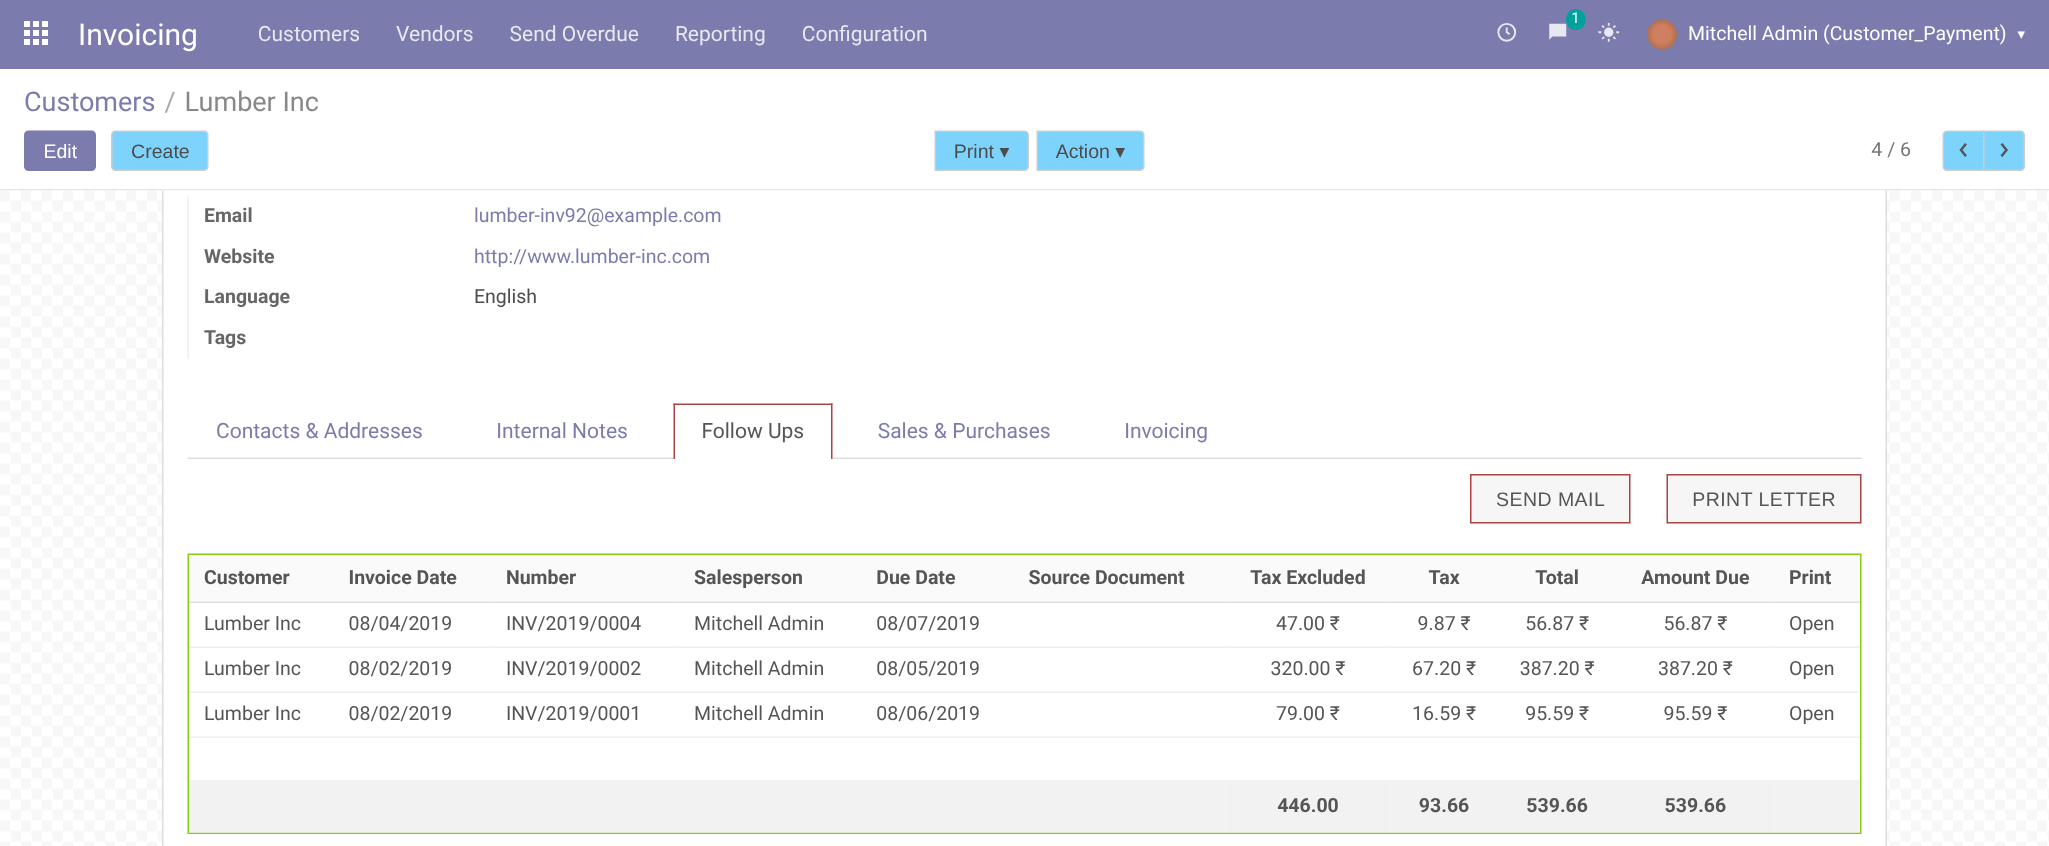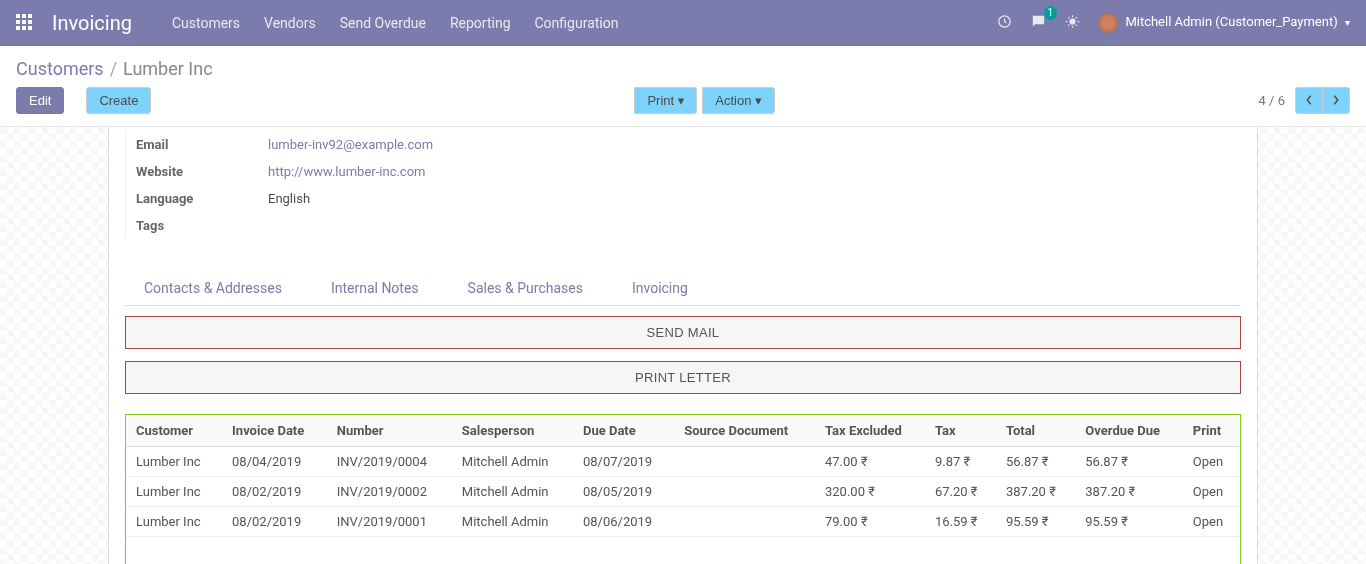--- a/index.html
+++ b/index.html
@@ -22,46 +22,46 @@
 .breadcrumb-row .sep { color: #aaa; margin: 0 6px; font-size: 18px; }
 .breadcrumb-row .current { color: #888; font-size: 18px; }
 
 .control-row { padding: 4px 16px 12px 16px; display: flex; align-items: center; border-bottom: 1px solid #e5e5e5; }
 .btn { border: 1px solid #ccc; background: #7dd3fc; padding: 5px 12px; font-size: 13px; border-radius: 3px; cursor: pointer; color: #4c4c4c; }
 .btn-primary { background: #7C7BAD; border-color: #7C7BAD; color: #fff; }
 .btn-group { display: flex; }
 .btn-group .btn:first-child { border-radius: 3px 0 0 3px; }
 .btn-group .btn:last-child { border-radius: 0 3px 3px 0; margin-left: -1px; }
 .control-center { margin-left: auto; margin-right: auto; display: flex; gap: 6px; }
-.pager { display: flex; align-items: center; color: #777; gap: 10px; }
+.pager { display: flex; align-items: center; color: #777; gap: 21px; }
 .pager .btn { padding: 5px 9px; }
 
 .content-wrap { background: repeating-conic-gradient(#fff 0% 25%, #f7f7f7 0% 50%) 0 0 / 14px 14px; padding: 0 0 100px 0; }
 .sheet { background: #fff; margin: 0 108px; border-left: 1px solid #ddd; border-right: 1px solid #ddd; padding: 0 16px 30px 16px; min-height: 430px; }
 
 .info-row { display: flex; padding-top: 4px; }
 .info-left { width: 50%; padding-right: 10px; }
 .info-right { width: 50%; padding-left: 10px; border-left: 1px solid #eee; }
 .field-line { display: flex; padding: 6px 0; }
-.field-label { width: 132px; font-weight: 700; color: #666; }
+.field-label { width: 180px; font-weight: 700; color: #666; }
 .field-val { flex: 1; color: #4c4c4c; }
 .field-val.link { color: #7C7BAD; }
 .gstin-block { border-right: 1px solid #eee; padding: 10px 0; font-weight: 700; color: #666; }
 
 .tabs { display: flex; border-bottom: 1px solid #ddd; margin-top: 30px; gap: 11px; }
 .tab { padding: 10px 18px; color: #7C7BAD; cursor: pointer; font-size: 14px; border: 1px solid transparent; border-bottom: none; margin-bottom: -1px; }
 .tab.active { color: #555; border-color: #a94442; background: #fff; }
 
-.action-row { display: flex; justify-content: flex-end; gap: 12px; padding: 10px 0; flex-direction: column; }
+.action-row { display: flex; justify-content: flex-end; gap: 24px; padding: 10px 0; }
 .btn-box { border: 1px solid #a94442; background: #f6f6f6; color: #555; padding: 8px 16px; font-size: 13px; letter-spacing: 0.3px; cursor: pointer; }
 
 .followup-table-wrap { border: 1px solid #84cc16; margin-top: 10px; }
 table.followup { width: 100%; border-collapse: collapse; }
 table.followup th { text-align: left; font-weight: 700; color: #555; background: #fafafa; padding: 8px 10px; border-bottom: 1px solid #ddd; font-size: 13px; }
-table.followup th.num, table.followup td.num { text-align: left; }
+table.followup th.num, table.followup td.num { text-align: center; }
 table.followup td { padding: 7px 10px; border-bottom: 1px solid #eee; color: #555; font-size: 13px; }
 table.followup tr.empty td { height: 28px; border-bottom: none; }
 table.followup tr.totals td { background: #f2f2f2; font-weight: 700; padding: 10px; border-bottom: none; }
 </style>
 </head>
 <body>
 
 <div class="topbar">
   <span class="apps-icon">
     <svg viewBox="0 0 16 16" width="16" height="16">
@@ -111,21 +111,21 @@
   </div>
 </div>
 
 <div class="breadcrumb-row">
   <a href="#">Customers</a>
   <span class="sep">/</span>
   <span class="current">Lumber Inc</span>
 </div>
 
 <div class="control-row">
-  <div style="display:flex;gap:22px;">
+  <div style="display:flex;gap:10px;">
     <button class="btn btn-primary">Edit</button>
     <button class="btn">Create</button>
   </div>
   <div class="control-center">
     <div class="btn-group">
       <button class="btn"><span>Print</span> <span>▾</span></button>
     </div>
     <div class="btn-group">
       <button class="btn"><span>Action</span> <span>▾</span></button>
     </div>
@@ -167,20 +167,21 @@
         <div class="field-line">
           <div class="field-label">Tags</div>
           <div class="field-val"></div>
         </div>
       </div>
     </div>
 
     <div class="tabs">
       <div class="tab">Contacts &amp; Addresses</div>
       <div class="tab">Internal Notes</div>
+      <div class="tab active">Follow Ups</div>
       <div class="tab">Sales &amp; Purchases</div>
       <div class="tab">Invoicing</div>
     </div>
 
     <div>
       <div class="action-row">
         <button class="btn-box">SEND MAIL</button>
         <button class="btn-box">PRINT LETTER</button>
       </div>
 
@@ -190,21 +191,21 @@
             <tr>
               <th>Customer</th>
               <th>Invoice Date</th>
               <th>Number</th>
               <th>Salesperson</th>
               <th>Due Date</th>
               <th>Source Document</th>
               <th class="num">Tax Excluded</th>
               <th class="num">Tax</th>
               <th class="num">Total</th>
-              <th class="num">Overdue Due</th>
+              <th class="num">Amount Due</th>
               <th>Print</th>
             </tr>
           </thead>
           <tbody id="tbody">
           <tr>
                 <td>Lumber Inc</td>
                 <td>08/04/2019</td>
                 <td>INV/2019/0004</td>
                 <td>Mitchell Admin</td>
                 <td>08/07/2019</td>

